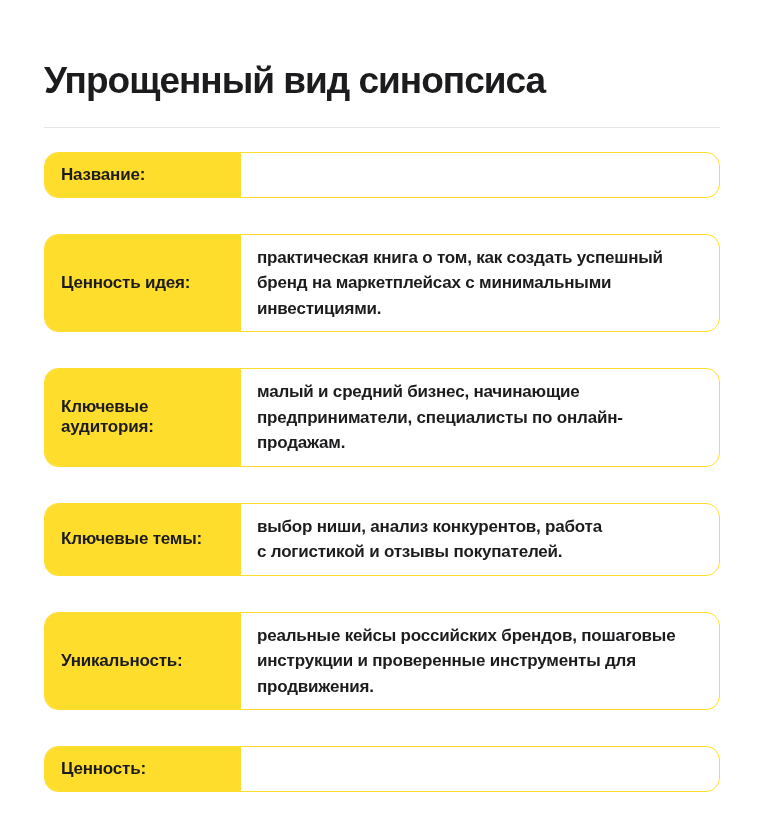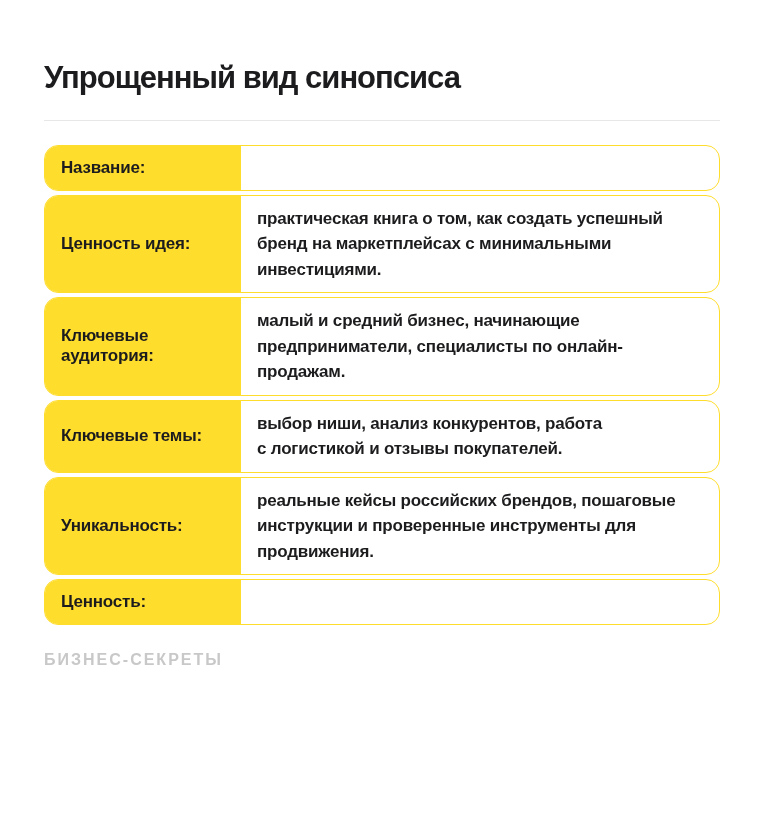--- a/index.html
+++ b/index.html
@@ -17,37 +17,37 @@
     color:var(--text);
     overflow:hidden;
   }
   .page{
     width:764px;
     height:815px;
     padding:0 44px;
   }
   .page-title{
     margin-top:60px;
-    font-size:31px;
+    font-size:37px;
     line-height:1.15;
     font-weight:800;
     letter-spacing:-1px;
     color:var(--text);
   }
   .divider{
     border:none;
     height:1px;
     background:var(--divider);
     margin-top:24px;
   }
   .rows{
     margin-top:24px;
     display:flex;
     flex-direction:column;
-    gap:4px;
+    gap:36px;
   }
   .card{
     display:flex;
     align-items:stretch;
     border:1.5px solid var(--yellow);
     border-radius:14px;
     overflow:hidden;
     background:#fff;
   }
   .label-cell{

